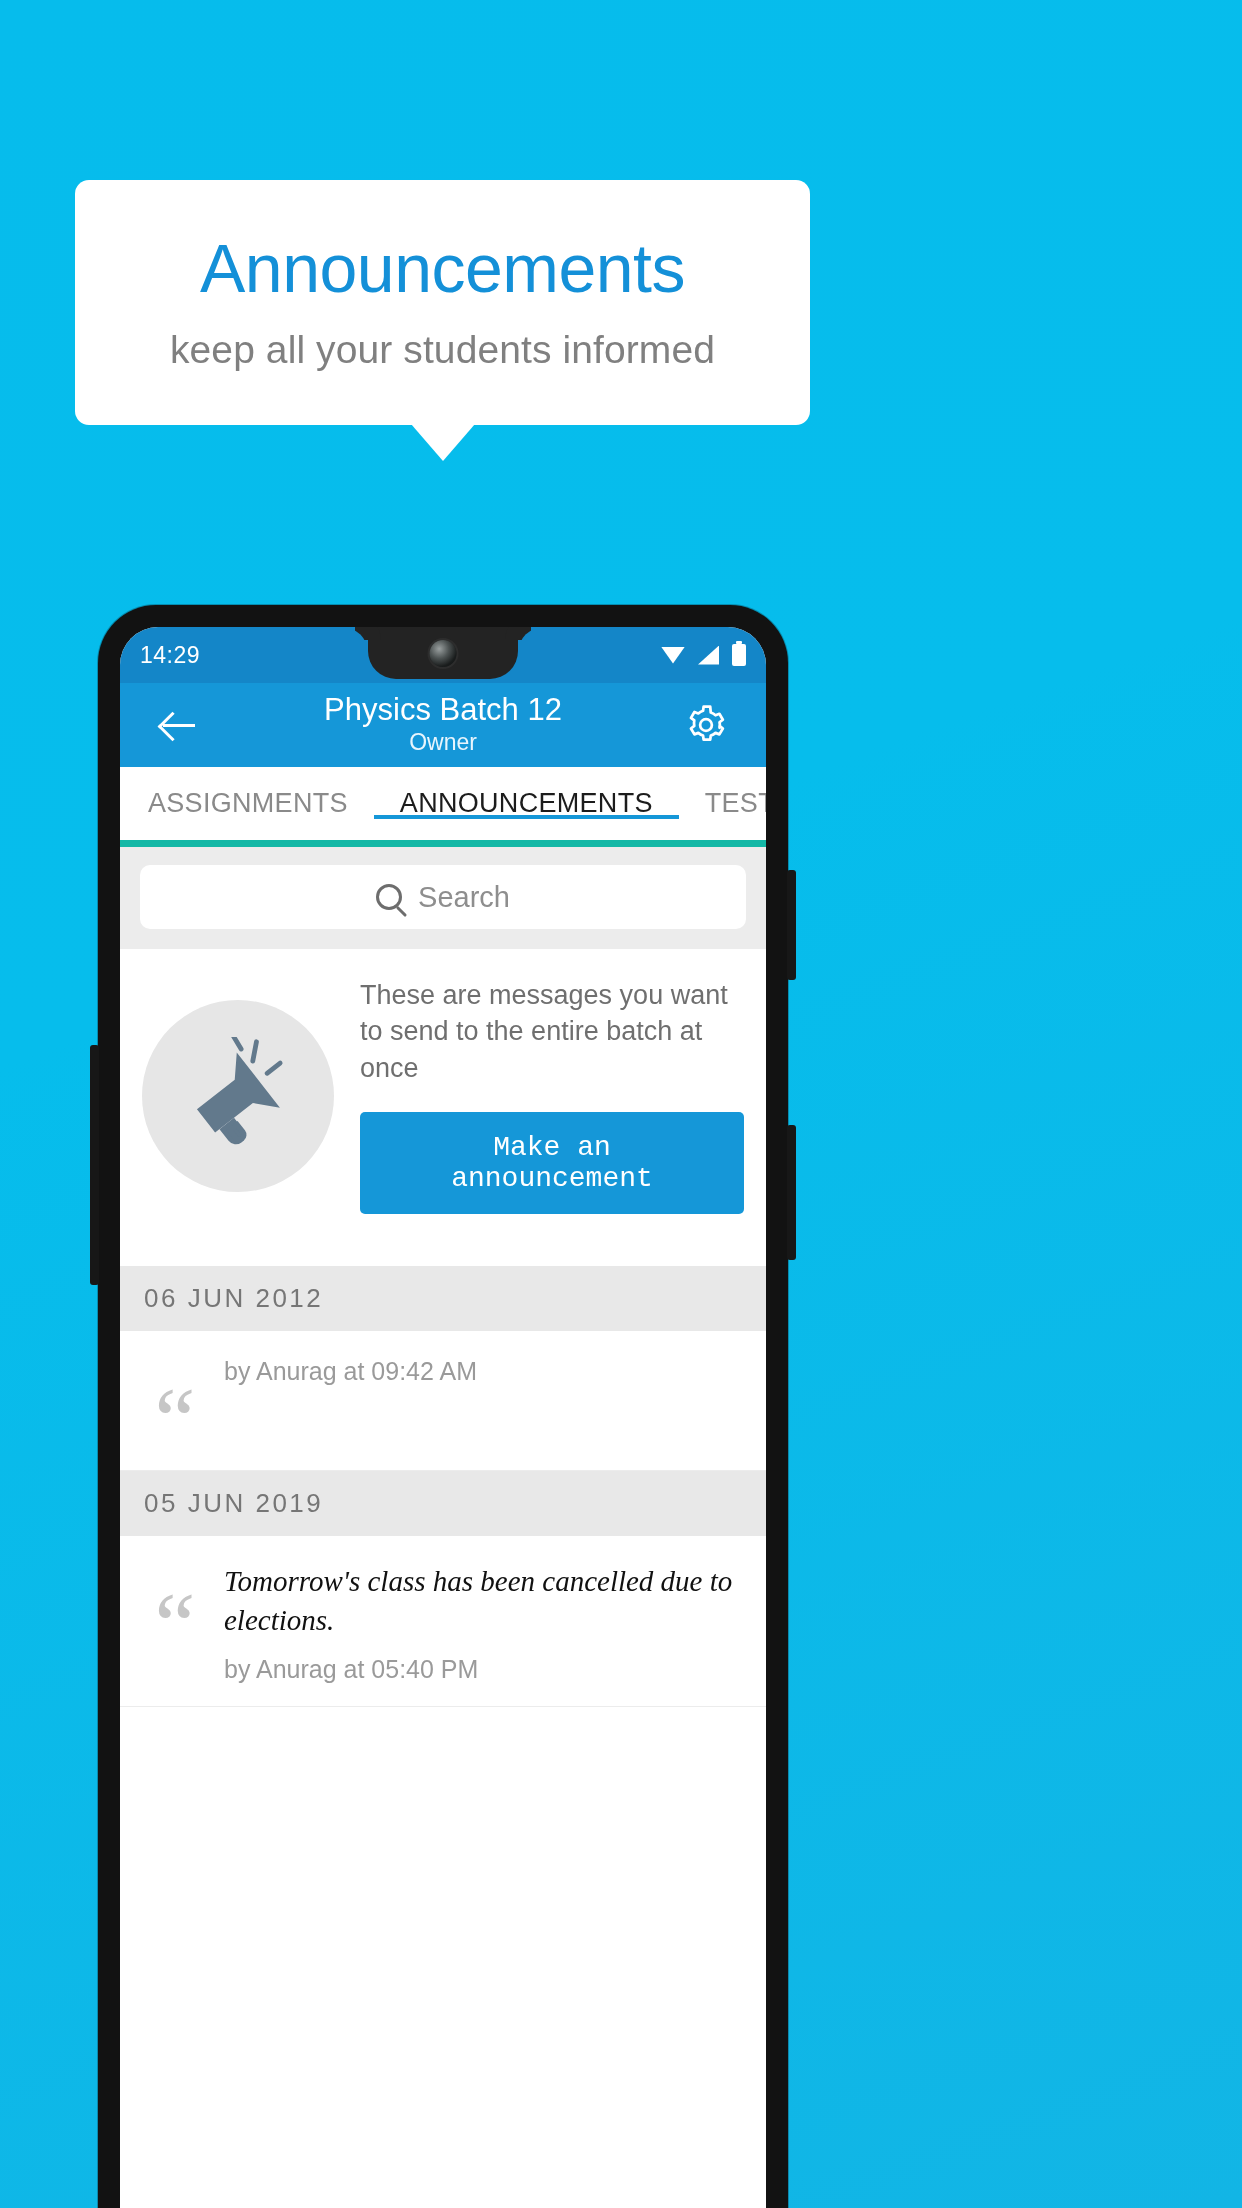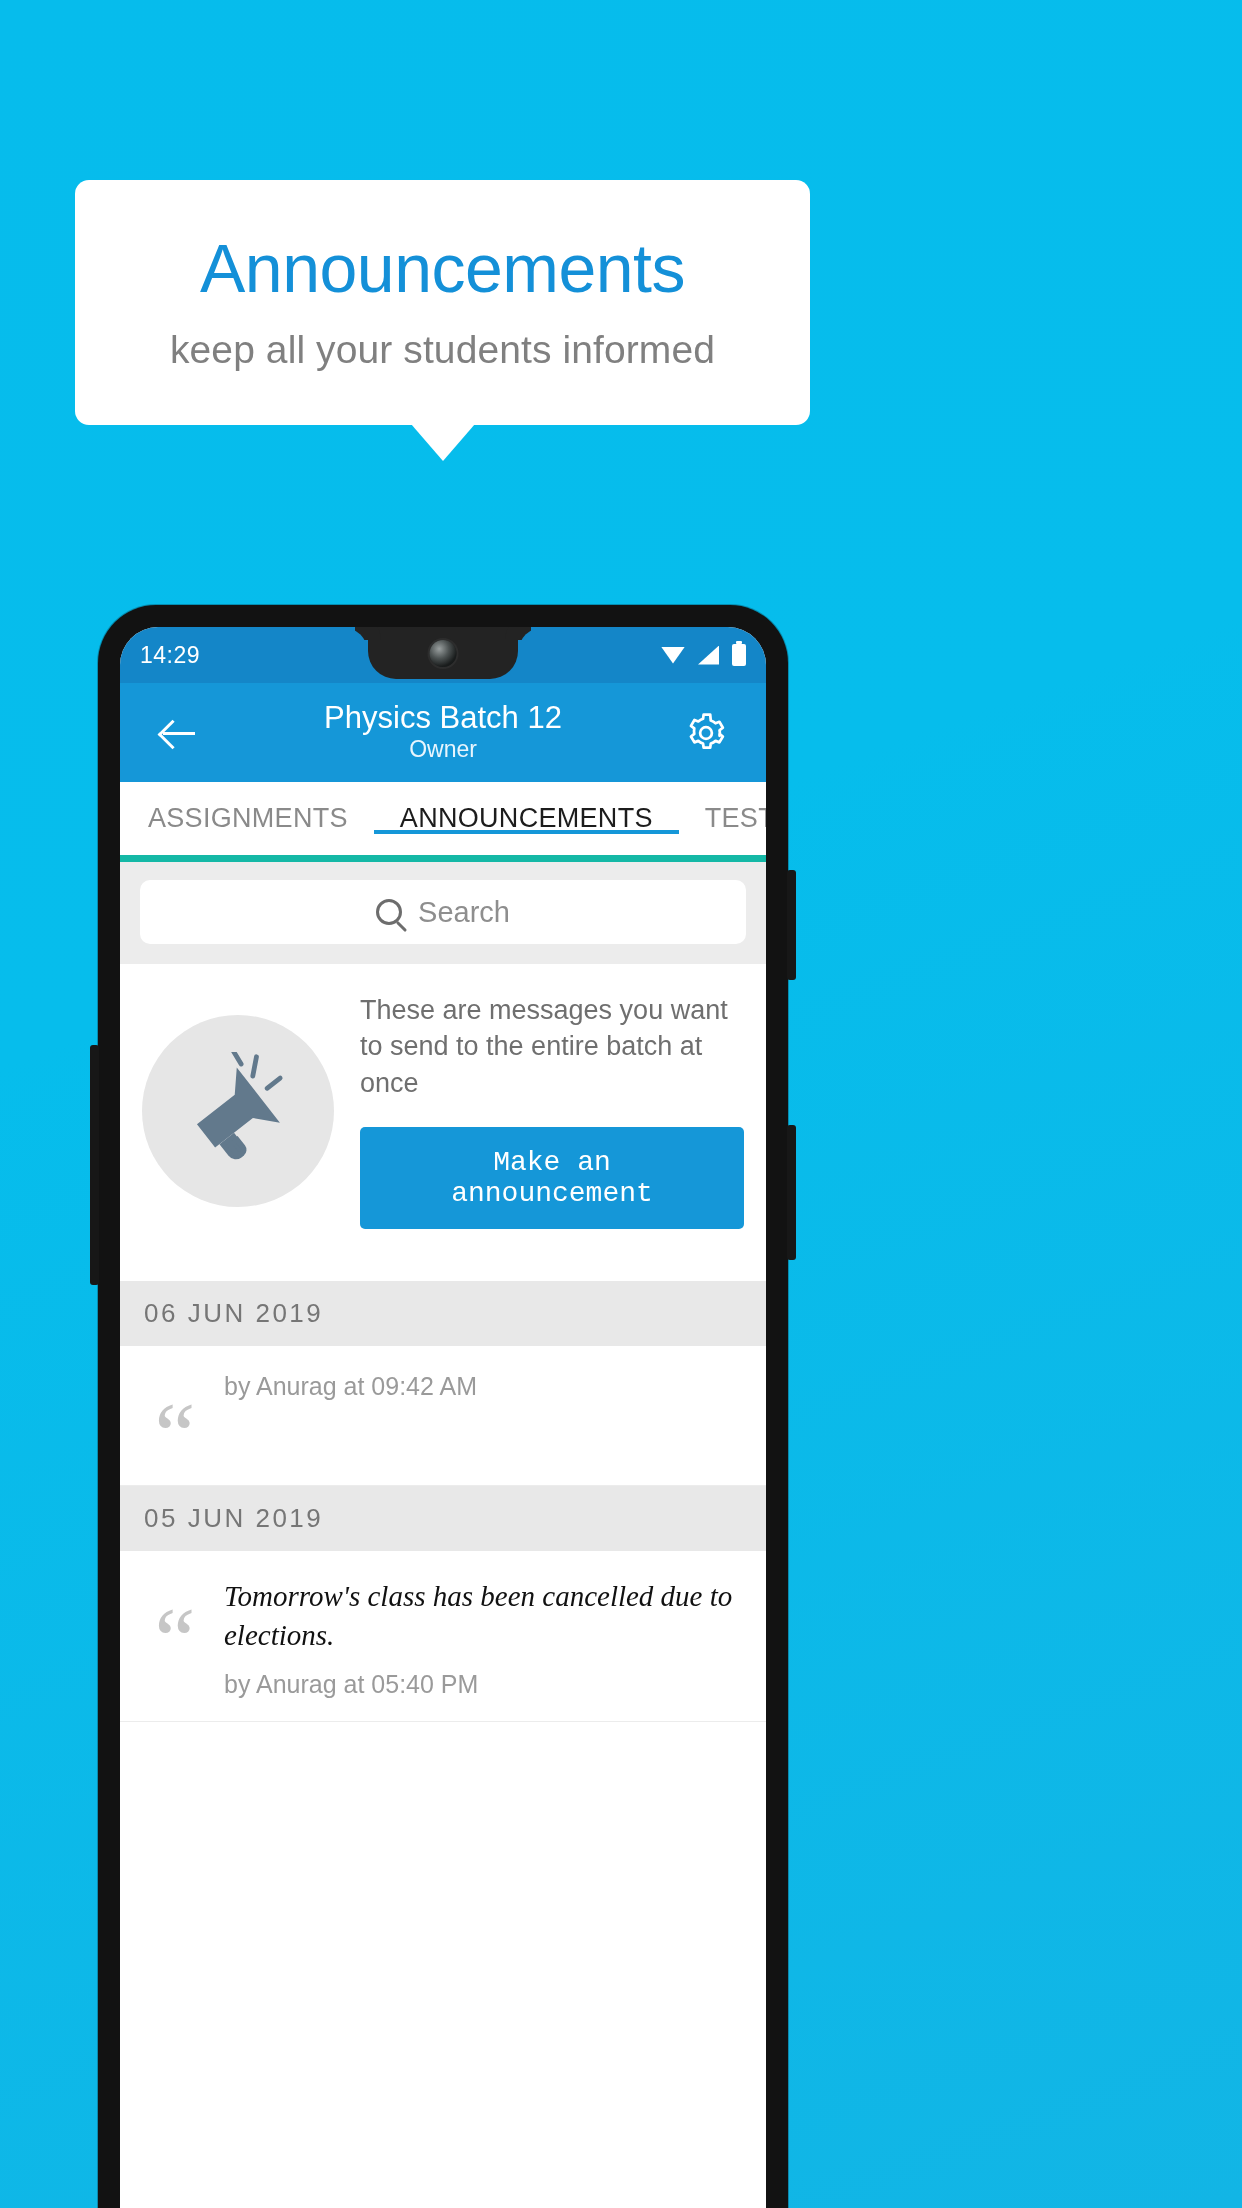--- a/index.html
+++ b/index.html
@@ -131,21 +131,21 @@
     left: 50%; transform: translateX(-50%);
     top: 13px;
     width: 27px; height: 27px;
     border-radius: 50%;
     background: radial-gradient(circle at 36% 33%, #9aa0a0 0%, #4d5353 38%, #1a1d1d 70%, #0c0e0e 100%);
     box-shadow: 0 0 0 2px #2d2d2d;
   }
 
   
   .appbar {
-    height: 99px;
+    height: 84px;
     background: #1597d8;
     display: flex; align-items: center;
     padding: 0 38px;
     position: relative;
   }
   .back-arrow {
     width: 42px; height: 42px;
     position: relative; flex: none;
     cursor: pointer;
   }
@@ -380,21 +380,21 @@
               </g>
             </g>
           </svg>
         </div>
         <div class="promo-right">
           <div class="promo-text">These are messages you want to send to the entire batch at once</div>
           <button class="promo-btn">Make an announcement</button>
         </div>
       </div>
 
-      <div class="date-head">06  JUN  2019</div>
+      <div class="date-head">06  JUN  2012</div>
       <div class="ann">
         <div class="quote">“</div>
         <div class="ann-body">
           <div class="ann-by">by Anurag at 09:42 AM</div>
         </div>
       </div>
 
       <div class="date-head">05  JUN  2019</div>
       <div class="ann">
         <div class="quote">“</div>

